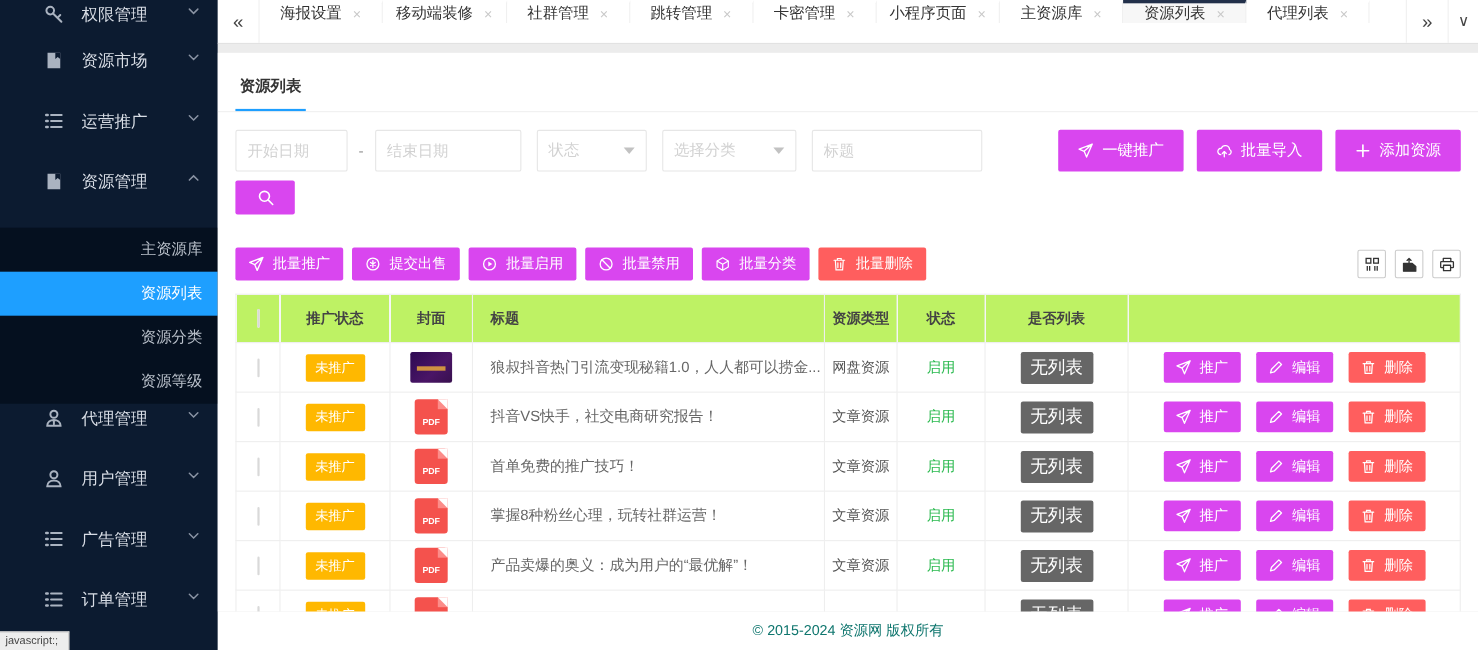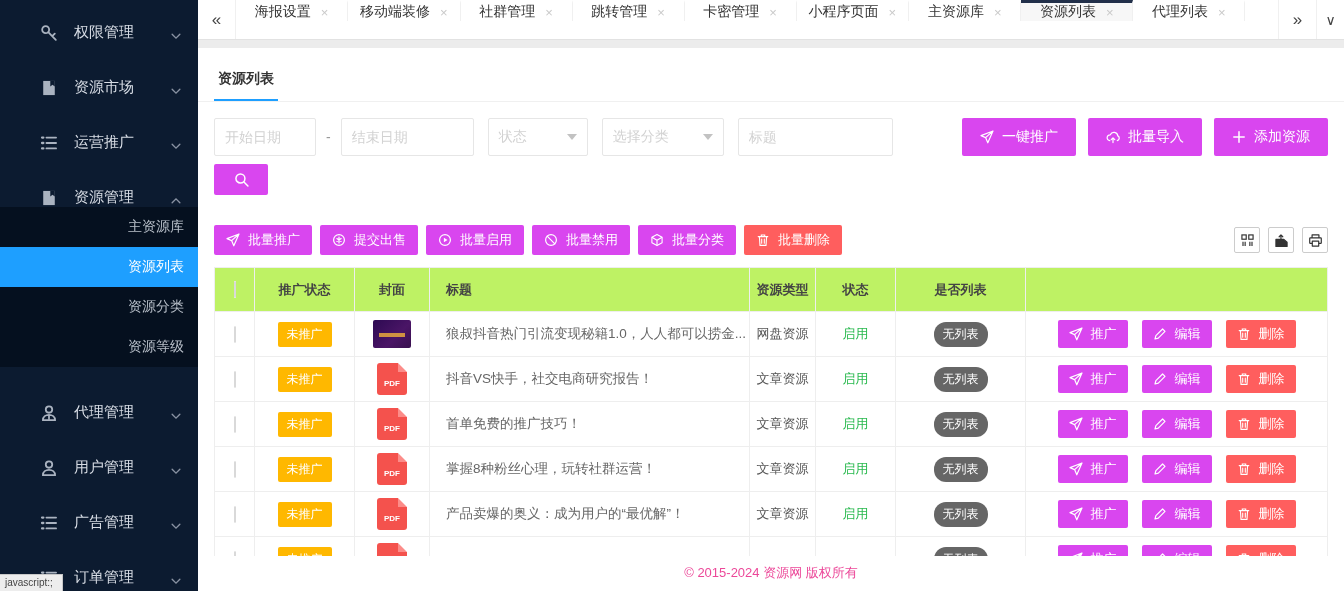--- a/index.html
+++ b/index.html
@@ -2,21 +2,21 @@
 <html lang="zh"><head>
 <meta charset="utf-8">
 <style>
   * { box-sizing: border-box; margin: 0; padding: 0; }
   html,body { width:1344px; height:591px; overflow:hidden; }
   body { font-family:"Liberation Sans","DejaVu Sans",sans-serif; background:#ececec; font-size:14px; color:#333; }
   .app { display:flex; width:1344px; height:591px; }
 
   
   .sidebar { width:198px; flex:0 0 198px; background:#0c1b30; color:#cfd6e0; overflow:hidden; }
-  .nav-item { height:55px; display:flex; align-items:flex-end; padding:4px 16px 0 40px; cursor:pointer; font-size:15px; color:#d8dde5; }
+  .nav-item { height:55px; display:flex; align-items:flex-start; padding:4px 16px 0 40px; cursor:pointer; font-size:15px; color:#d8dde5; }
   .nav-item:first-child { height:42px; }
   .nav-item .ic { width:18px; height:18px; margin-right:16px; color:#aab3c0; flex:0 0 18px; }
   .nav-item .lbl { flex:1; }
   .nav-item .chev { width:12px; height:12px; color:#8a93a3; }
   .chev.up { transform:rotate(180deg); }
   .submenu { background:#05101f; }
   .sub-item { height:40px; display:flex; align-items:center; padding-left:128px; font-size:14px; color:#b9c0ca; cursor:pointer; }
   .sub-item.active { background:#1e9fff; color:#fff; }
 
   
@@ -62,33 +62,33 @@
 
   
   table { margin-top:12px; width:100%; border-collapse:collapse; table-layout:fixed; }
   th,td { border:1px solid #eee; font-size:13px; color:#555; text-align:center; padding:0 5px; overflow:hidden; white-space:nowrap; }
   th { background:#bef264; height:44px; font-weight:bold; color:#444; font-size:13px; }
   td { height:45px; }
   th.lft,td.lft { text-align:left; padding-left:16px; }
   td.ttl { color:#666; font-size:13.5px; }
   .cbx { width:16px; height:16px; border:1px solid #d9d9d9; border-radius:2px; background:#fff; margin:0 auto; cursor:pointer; }
   .badge-warn { display:inline-block; background:#ffb800; color:#fff; font-size:12px; border-radius:2px; padding:4px 9px; }
-  .badge-dark { display:inline-block; background:#666; color:#fff; font-size:12px; border-radius:12px; padding:4px 9px; }
+  .badge-dark { display:inline-block; background:#666; color:#fff; font-size:16px; border-radius:2px; padding:4px 9px; }
   .txt-ok { color:#29b94e; }
   .cover { width:38px; height:28px; margin:0 auto; border-radius:2px; position:relative; display:flex; align-items:center; justify-content:center; }
   .cover.v-pdf { background:#f4524d; width:30px; height:32px; border-radius:3px; }
   .cover.v-pdf::before { content:""; position:absolute; top:0; right:0; border-style:solid; border-width:0 9px 9px 0; border-color:#fff #fff #fc8c89 #fc8c89; }
   .cover.v-pdf .pdf-lbl { color:#fff; font-size:8px; font-weight:bold; margin-top:8px; }
   .cover.v-image { background:linear-gradient(135deg,#2d0a52,#4a1566 60%,#38104e); }
   .cover.v-image::after { content:""; position:absolute; left:6px; right:6px; top:13px; height:4px; background:#e7a83c; opacity:.85; }
   td.acts { border-left:1px solid #e3e3e3;font-family:Liberation Serif, serif; }
   .row-btns { display:flex; justify-content:center; gap:14px; }
   .btn.row { height:28px; padding:0 11px; font-size:13px; }
 
-  .footer { height:35px; flex:0 0 35px; background:#fff; display:flex; align-items:flex-start; justify-content:center; padding-top:8px; font-size:13px; color:#ec4899; }
+  .footer { height:35px; flex:0 0 35px; background:#fff; display:flex; align-items:flex-start; justify-content:center; padding-top:8px; font-size:13px; color:#0f766e; }
 
   .statusbar { position:absolute; left:0; bottom:0; background:#ededed; border:1px solid #c8c8c8; border-left:none; border-bottom:none; padding:2px 9px 3px 5px; font-size:10px; color:#444; z-index:50; }
 
   svg { display:block; }
 </style>
 </head>
 <body>
 
 <div class="app">
 

